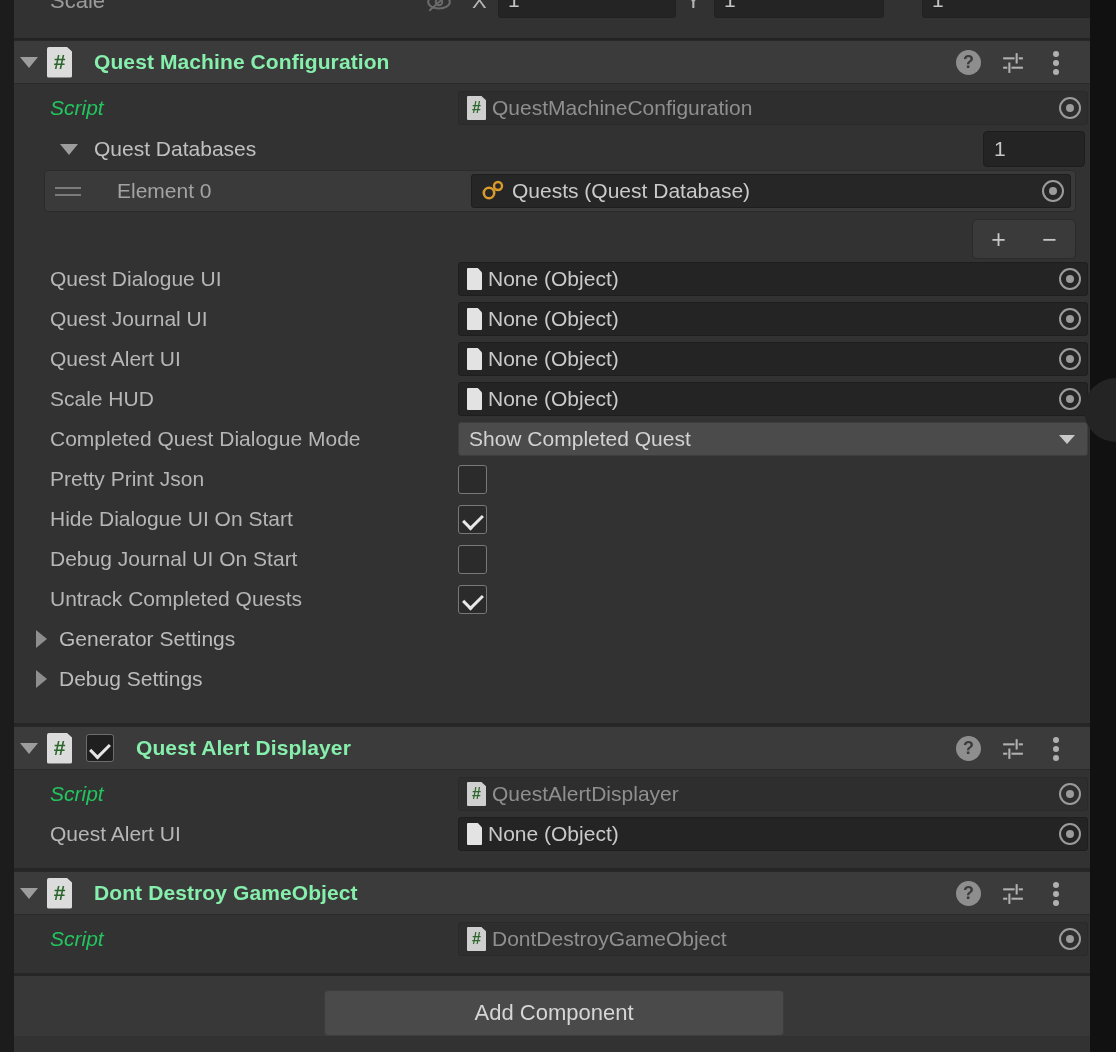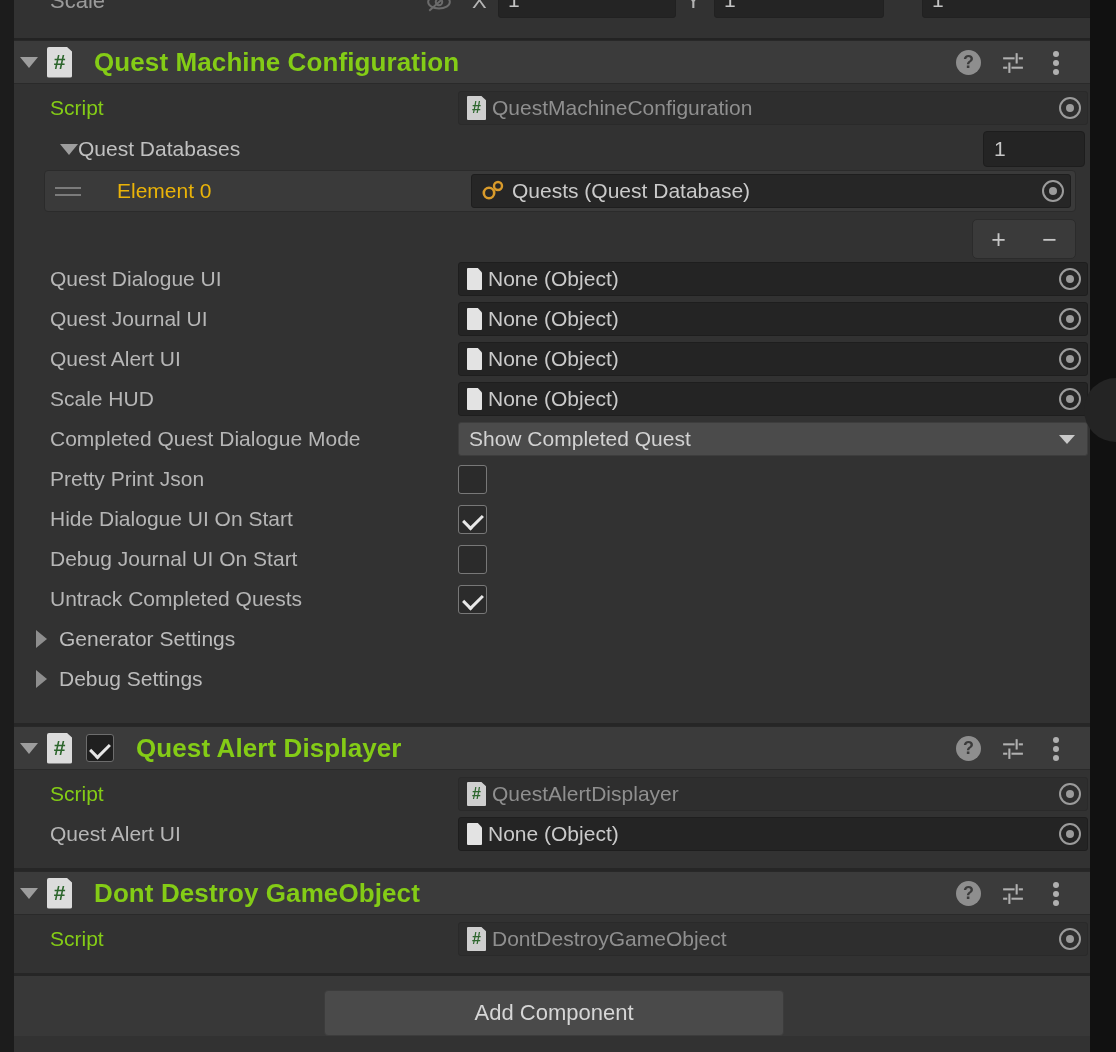--- a/index.html
+++ b/index.html
@@ -38,37 +38,37 @@
                  display: flex; align-items: center; }
   .foldout-tri { width: 30px; height: 44px; display: flex; align-items: center; justify-content: center; }
   .tri-down { width: 0; height: 0; border-left: 9px solid transparent; border-right: 9px solid transparent;
               border-top: 11px solid #9d9d9d; }
   .tri-right { width: 0; height: 0; border-top: 9px solid transparent; border-bottom: 9px solid transparent;
                border-left: 11px solid #8e8e8e; }
   .script-badge { width: 25px; height: 31px; background: #dcdcdc; border-radius: 2px;
                   position: relative; display: flex; align-items: center; justify-content: center;
                   color: #2d662d; font-size: 21px; font-weight: bold; margin-left: 3px;
                   clip-path: polygon(0 0, 78% 0, 100% 16%, 100% 100%, 0 100%); }
-  .comp-title { font-size: 26px; font-weight: bold; color: #84cc16; margin-left: 22px; letter-spacing: .1px; }
+  .comp-title { font-size: 21px; font-weight: bold; color: #86efac; margin-left: 22px; letter-spacing: .1px; }
   .comp-enable { width: 28px; height: 28px; margin-left: 14px; background: #1f1f1f;
                  border: 1px solid #6d6d6d; border-radius: 3px; position: relative; }
   .comp-enable.on::after { content: ""; position: absolute; left: 7px; top: 4px; width: 9px; height: 16px;
                  border: solid #e6e6e6; border-width: 0 3px 3px 0; transform: rotate(45deg); }
   .hdr-icons { margin-left: auto; display: flex; align-items: center; gap: 19px; padding-right: 21px; }
   .ic-help { width: 25px; height: 25px; border-radius: 50%; background: #8e8e8e; color: #3b3b3b;
              font-size: 18px; font-weight: bold; display: flex; align-items: center; justify-content: center; }
   .ic-preset, .ic-menu { width: 25px; height: 25px; position: relative; }
   .ic-menu i { position: absolute; left: 9px; width: 6px; height: 6px; border-radius: 50%; background: #b0b0b0; }
   .ic-menu i:nth-child(1){ top: 1px; } .ic-menu i:nth-child(2){ top: 10px; } .ic-menu i:nth-child(3){ top: 19px; }
 
   
   .body { background: #323232; padding-top: 4px; }
   .row { position: relative; height: 40px; display: flex; align-items: center; }
   .lbl { font-size: 21px; color: #b6b6b6; padding-left: 36px; width: 444px; flex: none; }
-  .lbl.dim { color: #84cc16; }
+  .lbl.dim { color: #22c55e; font-style: italic; }
 
   .objfield { position: relative; height: 34px; background: #242424; border: 1px solid #1e1e1e;
               border-radius: 3px; display: flex; align-items: center; width: 630px; }
   .objfield.dim { background: #2e2e2e; border-color: #2a2a2a; }
   .obj-doc { width: 15px; height: 22px; background: #e3e3e3; margin-left: 8px; border-radius: 1px;
              clip-path: polygon(0 0, 72% 0, 100% 20%, 100% 100%, 0 100%); flex: none; }
   .obj-script { width: 19px; height: 24px; background: #cfcfcf; margin-left: 8px; border-radius: 1px;
              display: flex; align-items: center; justify-content: center; color: #2d662d;
              font-size: 16px; font-weight: bold; flex: none;
              clip-path: polygon(0 0, 76% 0, 100% 18%, 100% 100%, 0 100%); }
@@ -76,29 +76,29 @@
   .obj-text { font-size: 21px; color: #cacaca; margin-left: 6px; white-space: nowrap; overflow: hidden; }
   .obj-text.dim { color: #8f8f8f; }
   .obj-pick { margin-left: auto; width: 34px; height: 32px; display: flex; align-items: center; justify-content: center; }
   .pick-o { width: 22px; height: 22px; border-radius: 50%; border: 2px solid #9b9b9b; position: relative; }
   .pick-o::after { content:""; position: absolute; left: 5px; top: 5px; width: 8px; height: 8px;
                    border-radius: 50%; background: #9b9b9b; }
 
   
   .arr-head { position: relative; height: 42px; display: flex; align-items: center; }
   .arr-tri { margin-left: 46px; }
-  .arr-lbl { font-size: 21px; color: #c0c0c0; margin-left: 0; }
+  .arr-lbl { font-size: 21px; color: #c0c0c0; margin-left: 16px; }
   .arr-size { position: absolute; right: 5px; top: 3px; width: 102px; height: 36px; background: #242424;
               border: 1px solid #1d1d1d; border-radius: 4px; color: #c6c6c6; font-size: 21px;
               line-height: 33px; padding-left: 10px; }
   .elem-row { position: relative; margin: 0 14px 0 30px; height: 42px; background: #3a3a3a;
               border: 1px solid #2b2b2b; border-radius: 4px; display: flex; align-items: center; }
   .drag-handle { width: 34px; margin-left: 10px; display: flex; flex-direction: column; gap: 5px; flex: none; }
   .drag-handle span { display: block; height: 2px; background: #7b7b7b; width: 26px; }
-  .elem-lbl { font-size: 21px; color: #eab308; margin-left: 28px; }
+  .elem-lbl { font-size: 21px; color: #a3a3a3; margin-left: 28px; }
   .elem-obj { position: absolute; right: 4px; top: 3px; width: 600px; height: 34px; background: #262626;
               border: 1px solid #1e1e1e; border-radius: 3px; display: flex; align-items: center; }
   .pm-bar { display: flex; justify-content: flex-end; padding: 7px 14px 0 0; }
   .pm-box { width: 104px; height: 40px; background: #3a3a3a; border: 1px solid #2b2b2b; border-radius: 5px;
             display: flex; align-items: center; justify-content: space-around; }
   .pm-box span { font-size: 25px; color: #c6c6c6; line-height: 1; }
 
   
   .dd { width: 630px; height: 34px; background: #4b4b4b; border: 1px solid #3d3d3d; border-radius: 3px;
         display: flex; align-items: center; }

